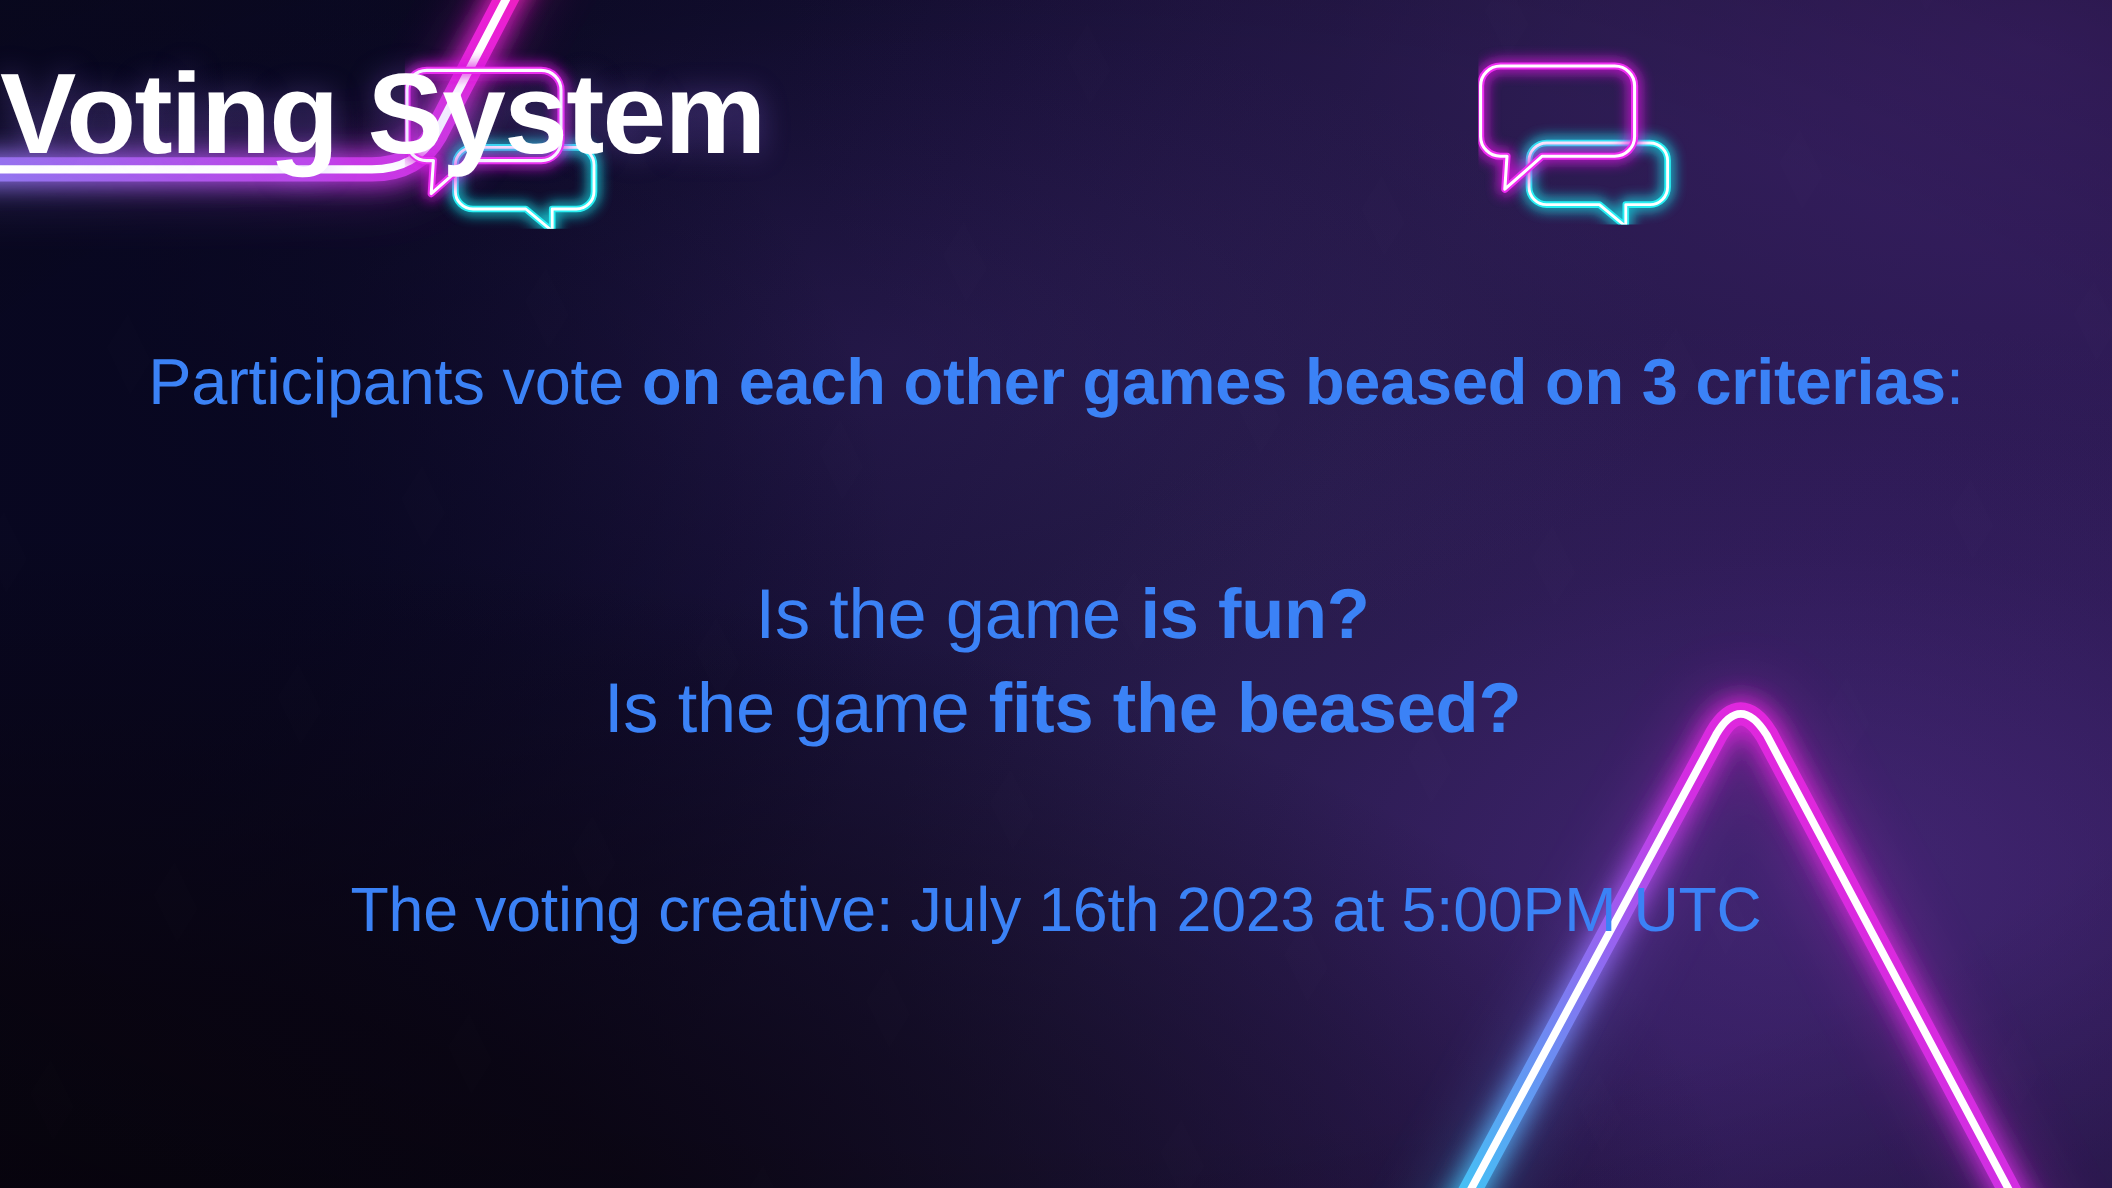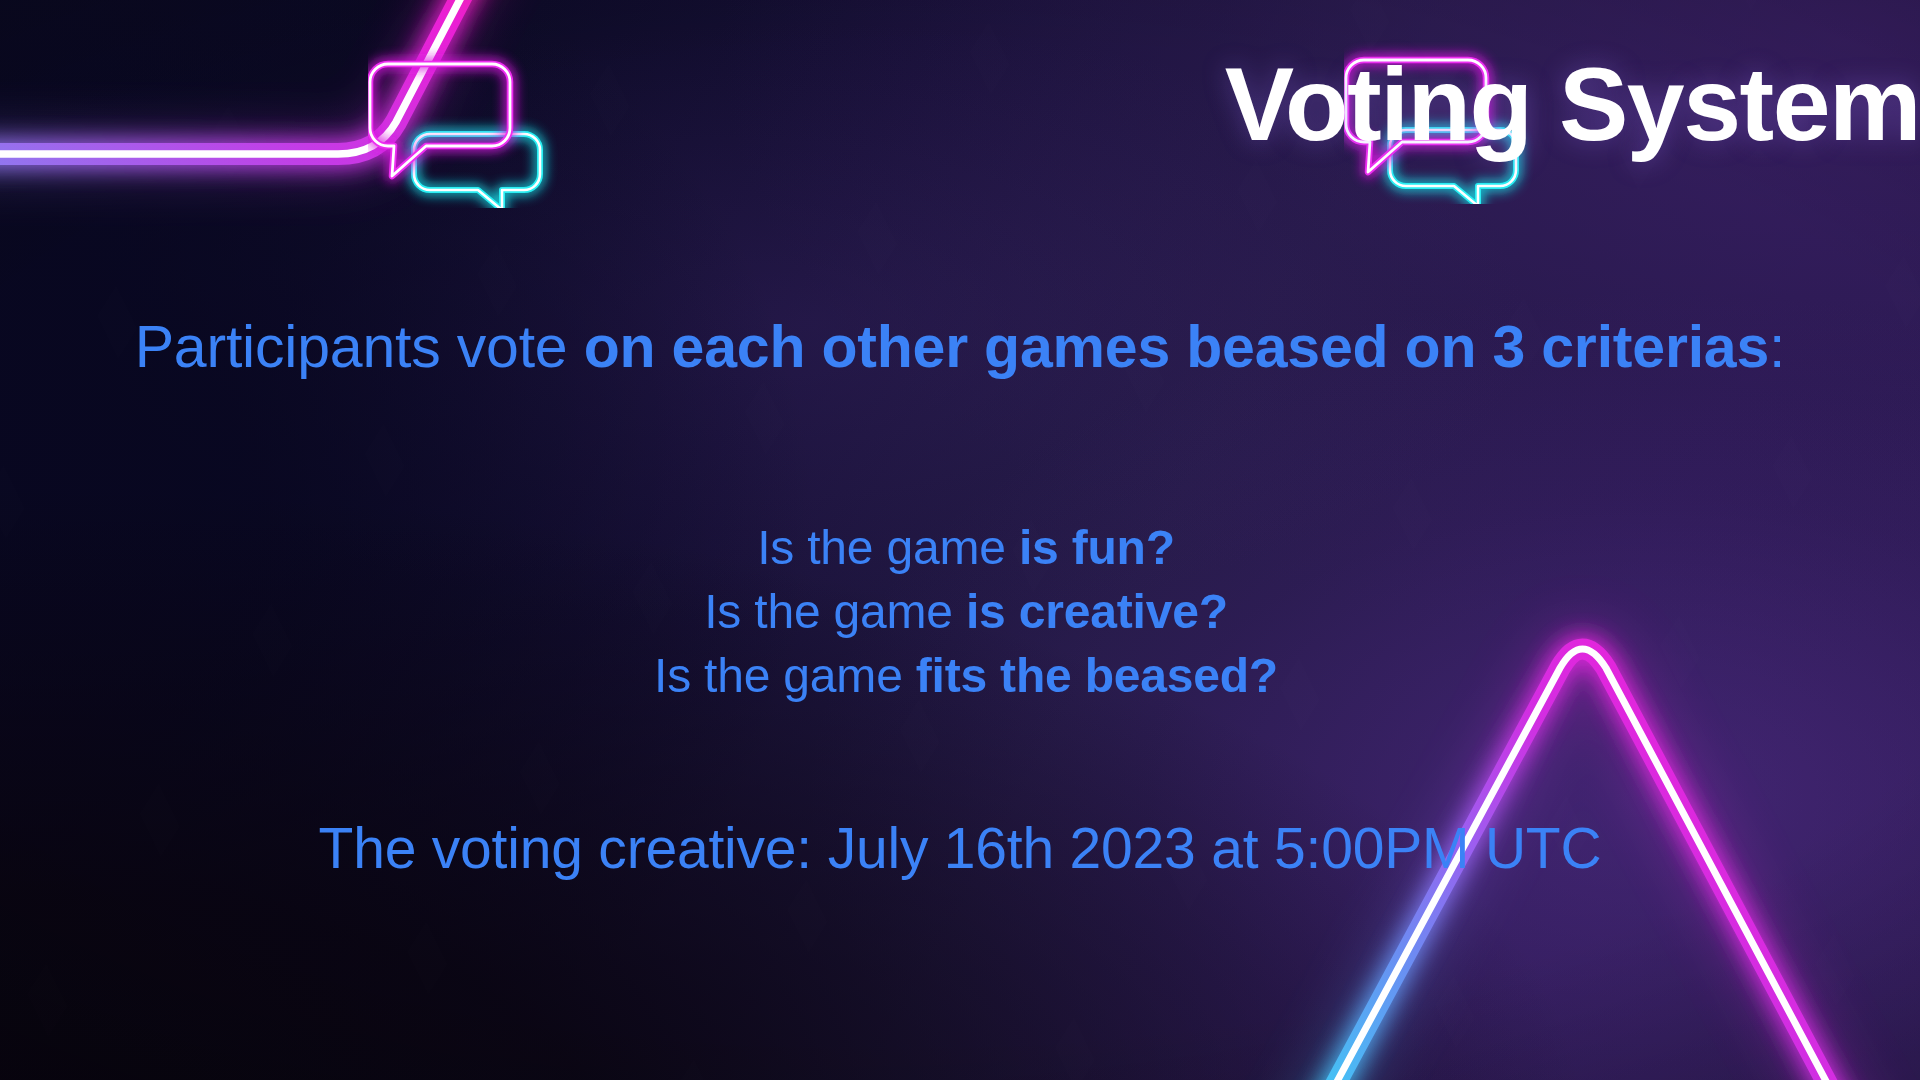--- a/index.html
+++ b/index.html
@@ -96,22 +96,21 @@
   }
   #icon-left  { left: 368px; top: 38px; }
   #icon-right { left: 1344px; top: 34px; }
 
   
   .title-row {
     position: absolute;
     top: 52px;
     left: 0;
     right: 0;
-    text-align: right;
-    padding-left: 12px;
+    text-align: left;
   }
   .title {
     display: inline-block;
     color: #ffffff;
     font-size: 104px;
     font-weight: 700;
     letter-spacing: -1.5px;
     line-height: 1.0;
     text-shadow: 0 0 26px rgba(160,120,255,0.35);
   }
@@ -133,21 +132,21 @@
     letter-spacing: -0.2px;
   }
   .para b {
     font-weight: 700;
   }
 
   .criteria {
     margin-top: 132px;
   }
   .criteria .c-line {
-    font-size: 48px;
+    font-size: 64px;
     font-weight: 400;
     line-height: 1.33;
     letter-spacing: -0.2px;
     margin-left: 12px;
   }
   .criteria .c-line b { font-weight: 700; }
 
   .deadline {
     margin-top: 108px;
     font-size: 57px;
@@ -257,21 +256,20 @@
   <div class="title-row">
     <span class="title">Voting System</span>
   </div>
 
   <div class="body-block">
 
     <div class="para"><span>Participants vote </span><b>on each other games beased on 3 criterias</b><span>:</span></div>
 
     <div class="criteria">
       <div class="c-line"><span>Is the game </span><b>is fun?</b></div>
-      <div class="c-line"><span>Is the game </span><b>is creative?</b></div>
       <div class="c-line"><span>Is the game </span><b>fits the beased?</b></div>
     </div>
 
     <div class="deadline"><span>The voting creative: </span><b>July 16th 2023 at 5:00PM UTC</b></div>
 
   </div>
 
 </div>
 
 </body></html>

